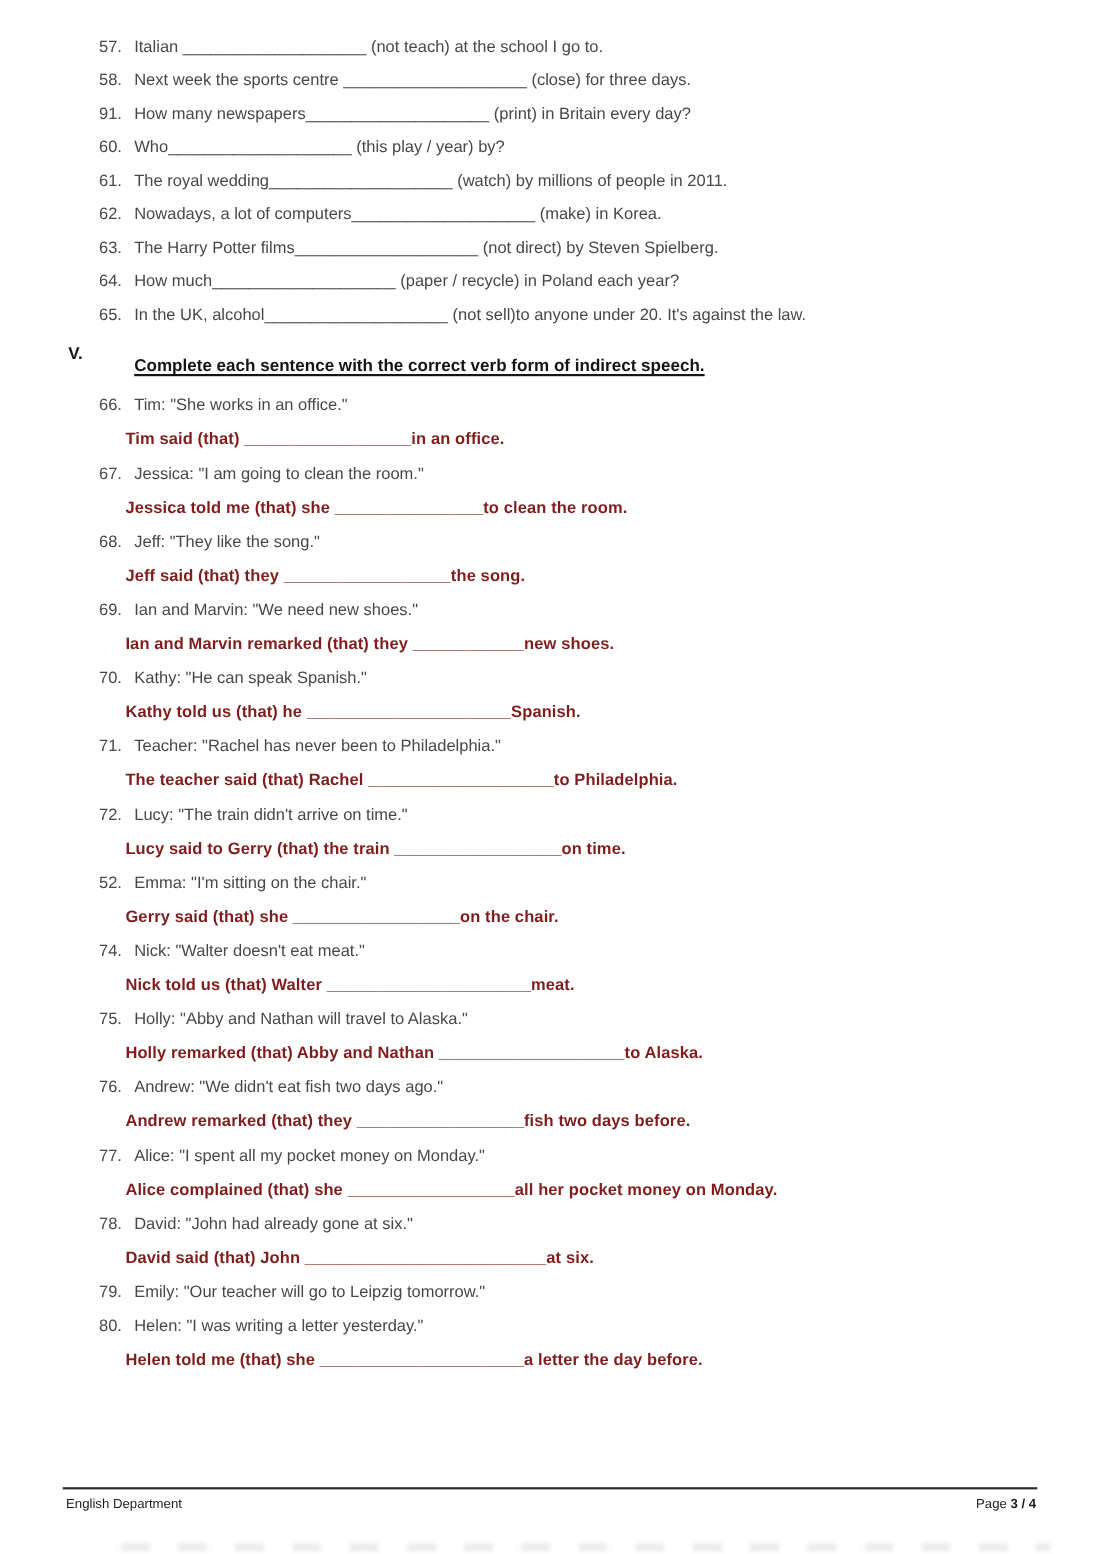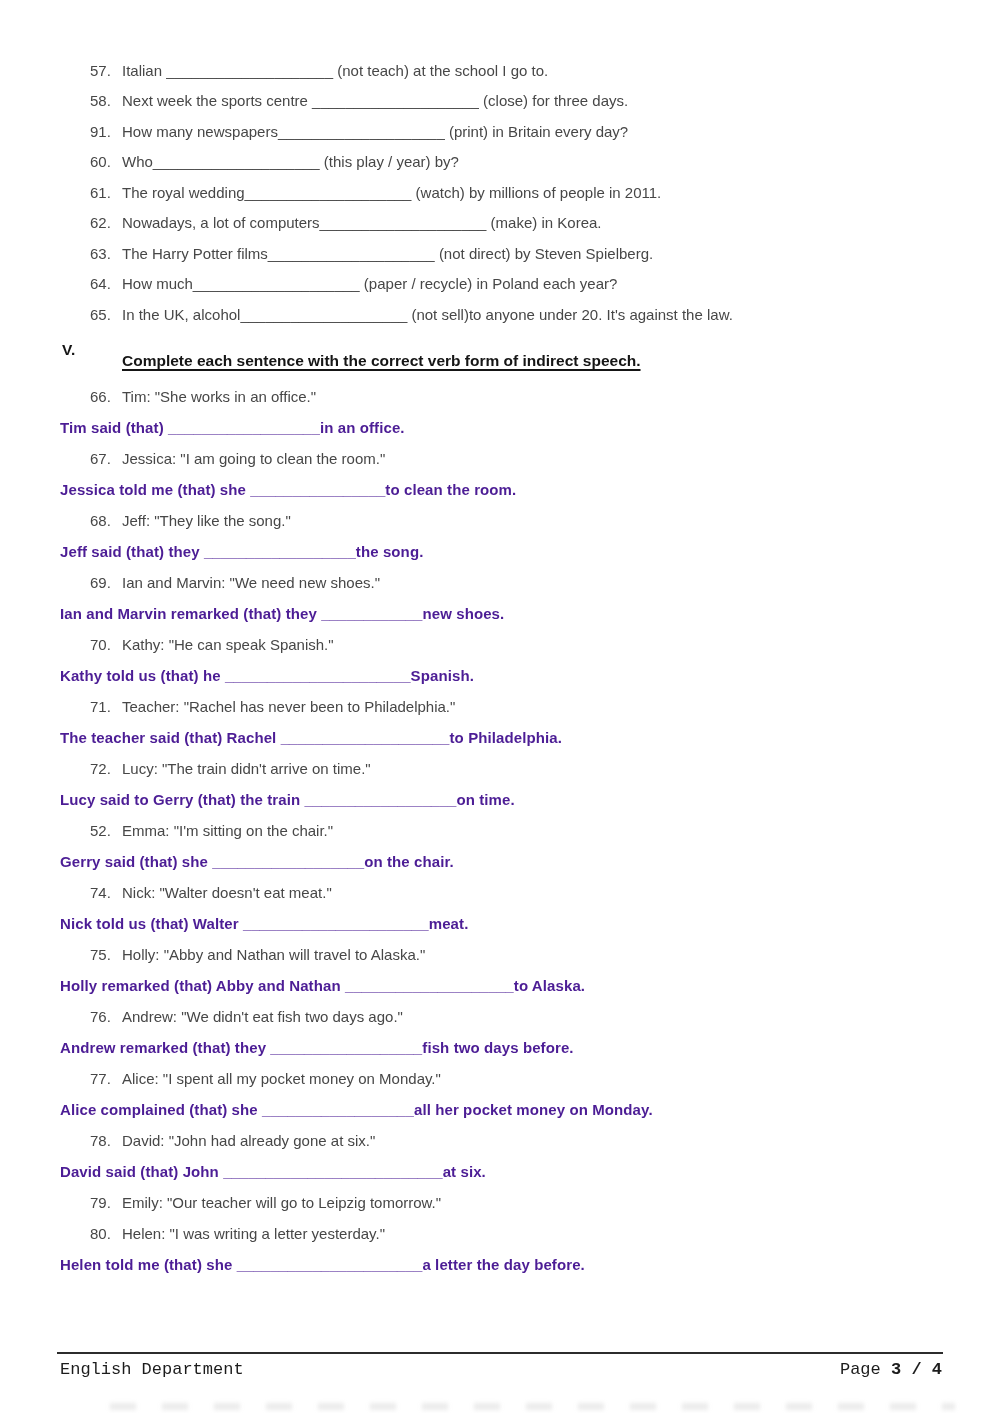--- a/index.html
+++ b/index.html
@@ -5,32 +5,32 @@
   html, body { margin: 0; padding: 0; }
   body {
     width: 1000px; height: 1413px;
     background: #ffffff;
     font-family: "Liberation Sans", "DejaVu Sans", sans-serif;
     font-size: 15px;
     color: #474747;
     position: relative;
     overflow: hidden;
   }
-  .content { padding-top: 55px; }
+  .content { padding-top: 27px; }
 
   .row { display: flex; align-items: center; height: 30.5px; white-space: nowrap; }
   .s5 .row { height: 31px; }
 
   .num { flex: none; width: 32px; margin-left: 90px; }
   .txt { white-space: nowrap; }
 
   .answer-row .txt {
-    margin-left: 60px;
+    margin-left: 114px;
     font-weight: bold;
-    color: #4c1d95;
+    color: #7f1d1d;
     letter-spacing: 0.1px;
   }
 
   .section-header {
     display: flex; align-items: center;
     height: 31px; margin-top: 5px; margin-bottom: 15px;
     font-weight: bold; font-size: 15.5px; color: #151515;
     white-space: nowrap;
   }
   .section-header .label { flex: none; width: 60px; margin-left: 62px; }
@@ -41,21 +41,21 @@
     margin-top: 22px;
   }
 
   .footer-rule {
     position: absolute; left: 57px; right: 57px; top: 1352px;
     border-top: 2px solid #2c2c2c; height: 0;
   }
   .footer-row {
     position: absolute; left: 60px; right: 58px; top: 1360px;
     display: flex; justify-content: space-between; align-items: center;
-    font-size: 17px; color: #1c1c1c; font-family: Liberation Mono, monospace;
+    font-size: 12px; color: #1c1c1c;
   }
   .footer-page .bold { font-weight: bold; margin-top: 28px; }
 
   
   .next-page-peek {
     position: absolute; left: 110px; right: 45px; top: 1403px; height: 7px;
     background: repeating-linear-gradient(90deg,
       rgba(130,130,130,0.16) 0 26px, rgba(0,0,0,0) 26px 52px);
     filter: blur(2px);
   }

